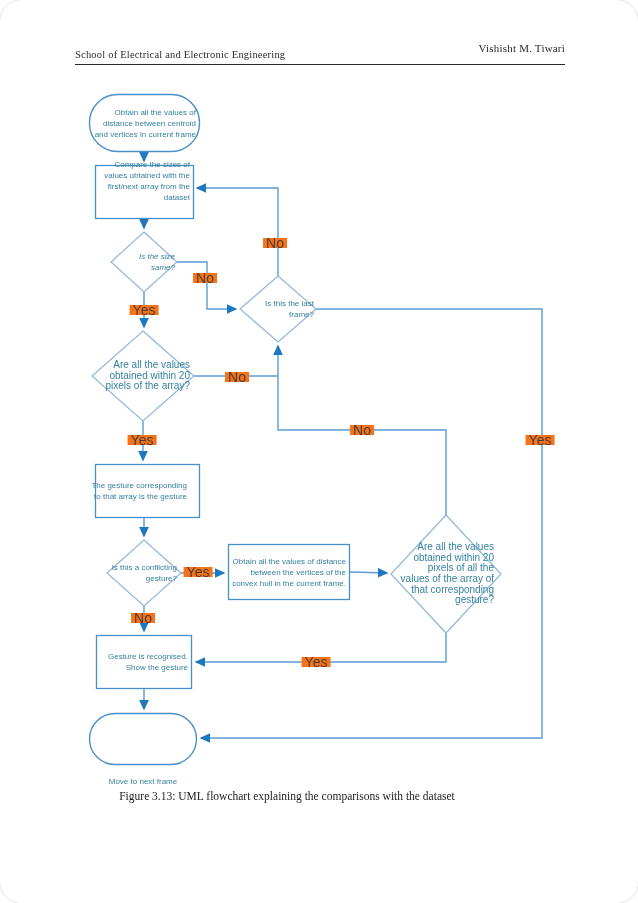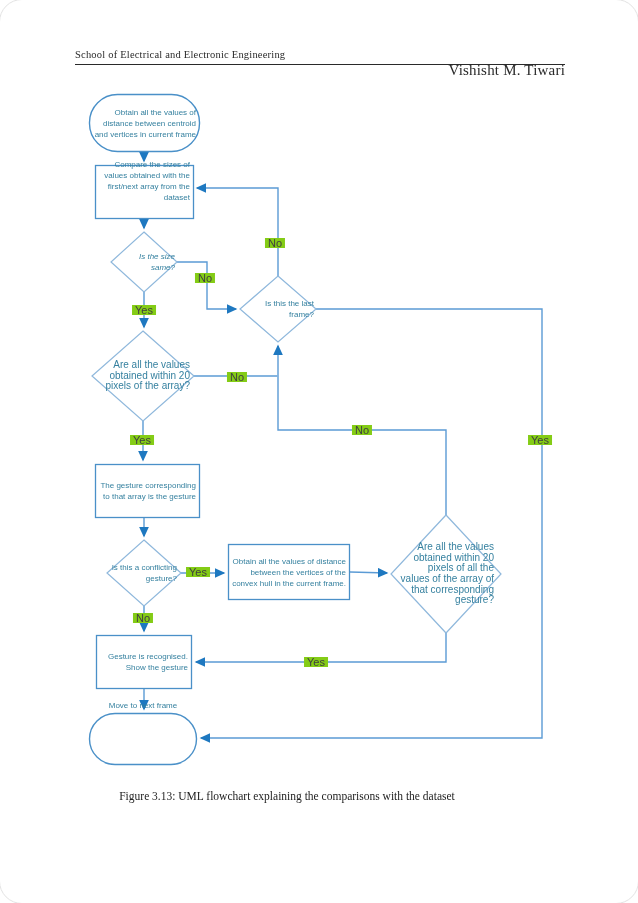--- a/index.html
+++ b/index.html
@@ -8,34 +8,34 @@
     font-family:"Liberation Sans",sans-serif;overflow:hidden;
     outline:1px solid #e3e3e3;
     border-radius:22px;
   }
   
   .hdr-left{
     position:absolute;left:75px;top:49px;font-family:"Liberation Serif","DejaVu Serif",serif;
     font-size:10.5px;color:#2a2a2a;letter-spacing:.2px;
   }
   .hdr-right{
-    position:absolute;right:73px;top:62px;font-family:"Liberation Serif","DejaVu Serif",serif;
-    font-size:15px;color:#2a2a2a;letter-spacing:.2px;
+    position:absolute;right:73px;top:42px;font-family:"Liberation Serif","DejaVu Serif",serif;
+    font-size:11px;color:#2a2a2a;letter-spacing:.2px;
   }
   .hdr-rule{position:absolute;left:75px;top:64px;width:490px;border-top:1px solid #2a2a2a;height:0;}
   
   .flow-svg{position:absolute;left:0;top:0;}
   .node-text{
     position:absolute;display:flex;align-items:center;justify-content:center;text-align:right;
     font-size:8px;line-height:11px;color:#35809f;letter-spacing:0;
   }
   .node-text.sm{font-size:10px;line-height:10.6px;}
   .edge-label{
-    position:absolute;transform:translate(-50%,-50%);background:#84cc16;
-    font-size:11px;color:#3f3f3f;padding:0 3px;line-height:10px;
+    position:absolute;transform:translate(-50%,-50%);background:#f97316;
+    font-size:14px;color:#3f3f3f;padding:0 3px;line-height:10px;
   }
   
   .caption{
     position:absolute;left:0;top:790px;width:574px;text-align:center;
     font-family:"Liberation Serif","DejaVu Serif",serif;font-size:11.5px;color:#222;
   }
   .pagenum{
     position:absolute;left:0;top:824px;width:638px;text-align:right;
     font-family:"Liberation Serif","DejaVu Serif",serif;font-size:11px;color:#222;margin-left:21px;
   }
@@ -87,26 +87,26 @@
       <rect x="96.5" y="635.5" width="95" height="53" stroke="#4a90c8" stroke-width="1.3"></rect>
       <rect x="89.5" y="713.5" width="107" height="51" rx="25.5" stroke="#4a90c8" stroke-width="1.4"></rect>
     </g>
   </svg>
 
   <div class="node-text" style="left:94px;top:97px;width:102px;height:52px;">Obtain all the values of distance between centroid and vertices in current frame</div>
   <div class="node-text" style="left:99px;top:149px;width:91px;height:63px;">Compare the sizes of values obtained with the first/next array from the dataset</div>
   <div class="node-text" style="left:114px;top:247px;width:61px;height:30px;font-style:italic;">Is the size same?</div>
   <div class="node-text" style="left:243px;top:293px;width:71px;height:32px;">Is this the last frame?</div>
   <div class="node-text sm" style="left:97px;top:344px;width:93px;height:64px;">Are all the values obtained within 20 pixels of the array?</div>
-  <div class="node-text" style="left:99px;top:467px;width:97px;height:48px;">The gesture corresponding to that array is the gesture</div>
+  <div class="node-text" style="left:90px;top:467px;width:97px;height:48px;">The gesture corresponding to that array is the gesture</div>
   <div class="node-text" style="left:111px;top:549px;width:66px;height:48px;">Is this a conflicting gesture?</div>
   <div class="node-text" style="left:232px;top:547px;width:114px;height:50px;">Obtain all the values of distance between the vertices of the convex hull in the current frame.</div>
   <div class="node-text sm" style="left:399px;top:526px;width:95px;height:96px;">Are all the values obtained within 20 pixels of all the values of the array of that corresponding gesture?</div>
   <div class="node-text" style="left:100px;top:638px;width:88px;height:48px;">Gesture is recognised. Show the gesture</div>
-  <div class="node-text" style="left:94px;top:680px;width:98px;height:50px;">Move to next frame</div>
+  <div class="node-text" style="left:94px;top:756px;width:98px;height:50px;">Move to next frame</div>
 
   <span class="edge-label" style="left:205px;top:278px;">No</span>
   <span class="edge-label" style="left:144px;top:310px;">Yes</span>
   <span class="edge-label" style="left:275px;top:243px;">No</span>
   <span class="edge-label" style="left:540px;top:440px;">Yes</span>
   <span class="edge-label" style="left:237px;top:377px;">No</span>
   <span class="edge-label" style="left:362px;top:430px;">No</span>
   <span class="edge-label" style="left:142px;top:440px;">Yes</span>
   <span class="edge-label" style="left:198px;top:572px;">Yes</span>
   <span class="edge-label" style="left:143px;top:618px;">No</span>

